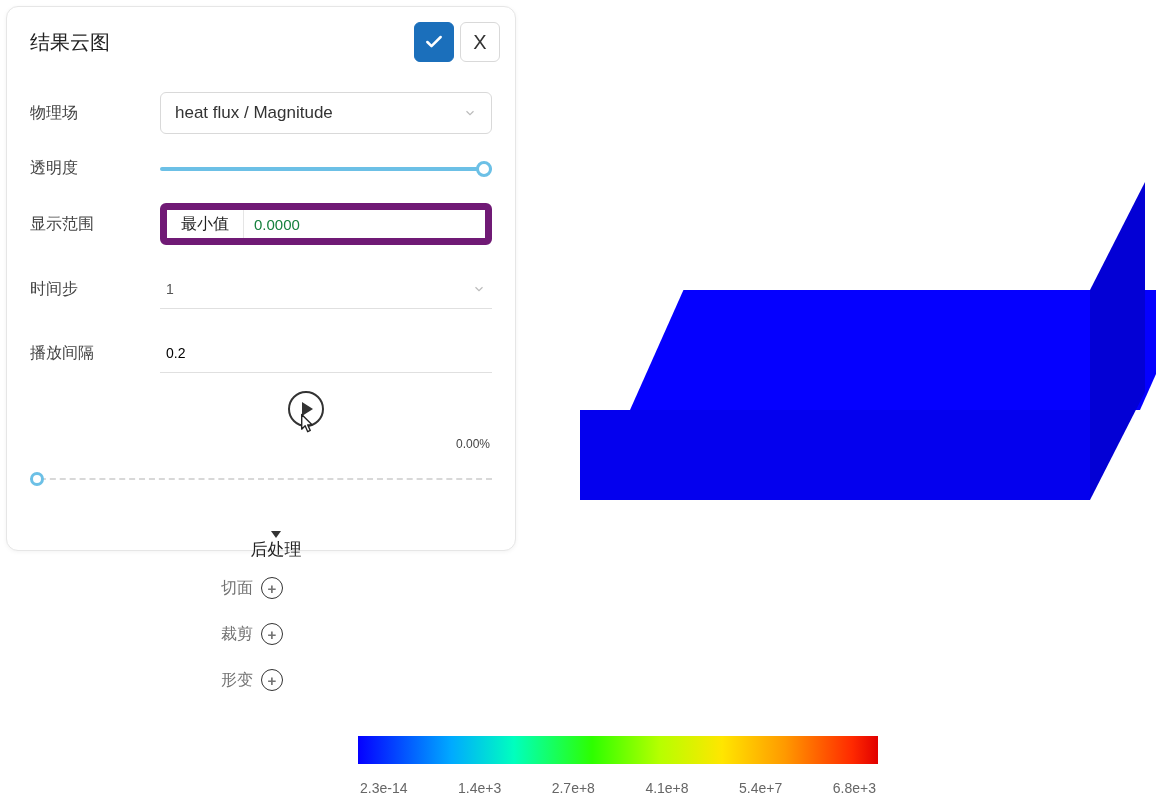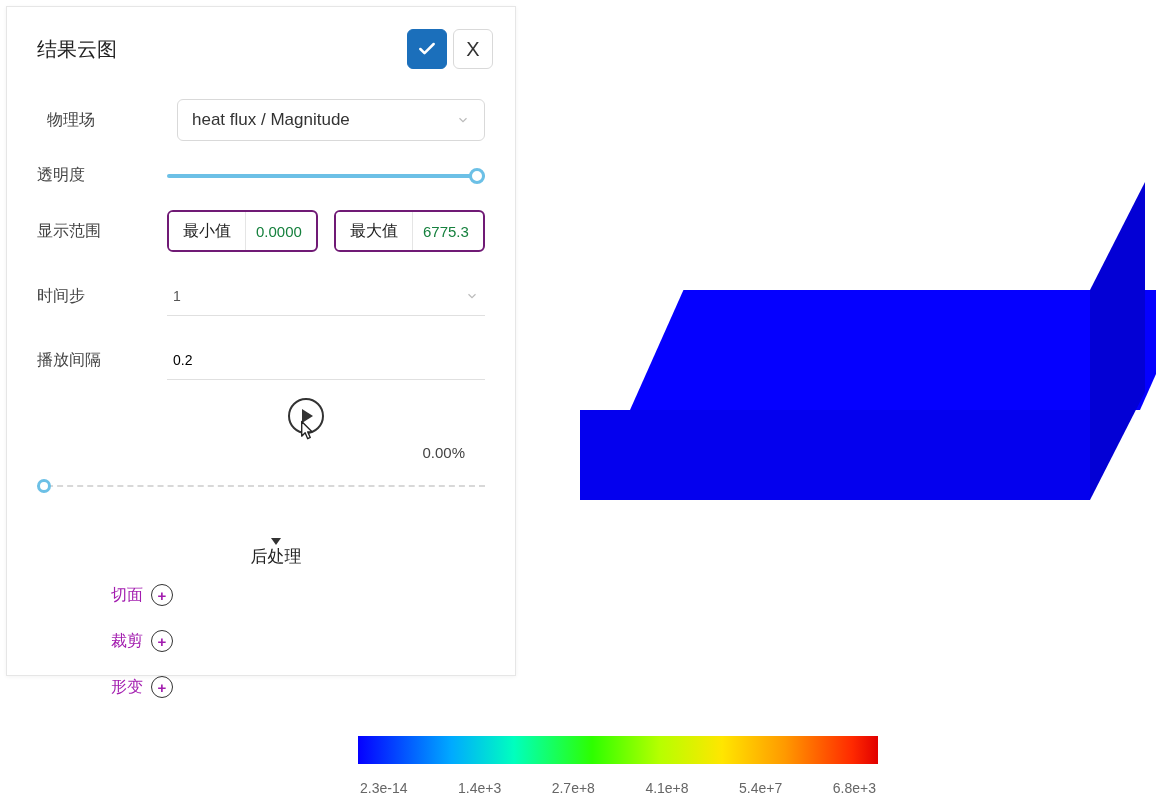--- a/index.html
+++ b/index.html
@@ -1,64 +1,64 @@
 <!DOCTYPE html>
 <html><head>
 <meta charset="utf-8">
 <style>
   * { box-sizing: border-box; }
   body { margin: 0; font-family: -apple-system, "Segoe UI", "PingFang SC", "Microsoft YaHei", sans-serif; font-size: 14px; color: #333; background: #fff; width: 1156px; height: 804px; position: relative; overflow: hidden; }
 
-  .panel { position: absolute; left: 6px; top: 6px; width: 510px; height: 670px; border: 1px solid #e6e6e6; border-radius: 0; background: #fff; box-shadow: 0 1px 4px rgba(0,0,0,0.05); padding: 12px; }
+  .panel { position: absolute; left: 6px; top: 6px; width: 510px; height: 545px; border: 1px solid #e6e6e6; border-radius: 12px; background: #fff; box-shadow: 0 1px 4px rgba(0,0,0,0.05); padding: 5px; }
 
   .panel-header { display: flex; align-items: center; justify-content: space-between; padding: 10px 10px 12px 18px; }
   .panel-title { font-size: 20px; font-weight: 500; color: #222; }
   .panel-actions { display: flex; gap: 6px; }
   .btn { width: 40px; height: 40px; border-radius: 6px; display: flex; align-items: center; justify-content: center; cursor: pointer; font-size: 18px; }
   .btn-confirm { background: #1b6fbb; color: #fff; border: 1px solid #1b6fbb; }
   .btn-close { background: #fff; color: #333; border: 1px solid #d9d9d9; font-size: 20px; font-weight: 500; }
 
   .panel-body { padding: 8px 18px 6px 18px; }
 
   .row { display: flex; align-items: center; margin-top: 24px; }
-  .row.first { margin-top: 10px; margin-left: 10px; }
+  .row.first { margin-top: 10px; }
   .row-label { width: 130px; flex: 0 0 130px; color: #444; font-size: 16px; }
   .row-control { flex: 1; display: flex; align-items: center; gap: 8px; }
 
   .select-box { flex: 1; height: 42px; border: 1px solid #d9d9d9; border-radius: 6px; display: flex; align-items: center; padding: 0 14px; justify-content: space-between; cursor: pointer; background: #fff; text-align: right; }
   .select-text { color: #333; font-size: 17px; }
   .chev { color: #bbb; font-size: 14px; }
   .chev svg { width: 14px; height: 14px; display: block; }
 
   .slider-wrap { flex: 1; position: relative; height: 20px; display: flex; align-items: center; }
   .slider-track { height: 4px; background: #6cc0e6; border-radius: 2px; flex: 1; }
   .slider-thumb { position: absolute; right: 0; width: 16px; height: 16px; border-radius: 50%; background: #fff; border: 3px solid #6cc0e6; cursor: grab; }
 
-  .num-group { display: flex; border: 2px solid #701a75; border-radius: 6px; height: 42px; overflow: hidden; flex: 1; text-align: right; }
+  .num-group { display: flex; border: 7px solid #701a75; border-radius: 6px; height: 42px; overflow: hidden; flex: 1; text-align: right; }
   .num-label { display: flex; align-items: center; padding: 0 14px; color: #222; font-size: 16px; border-right: 1px solid #e5e5e5; background: #fff; }
   .num-input { flex: 1; display: flex; align-items: center; padding: 0 10px; color: #15803d; font-size: 15px; }
 
   .ts-select { flex: 1; height: 40px; border-bottom: 1px solid #e0e0e0; display: flex; align-items: center; justify-content: space-between; padding: 0 6px; cursor: pointer; color: #555; }
   .interval-input { flex: 1; height: 40px; border-bottom: 1px solid #e0e0e0; display: flex; align-items: center; padding: 0 6px; color: #000000; }
 
   .play-row { margin-top: 18px; text-align: center; position: relative; height: 70px; }
   .play-btn { width: 36px; height: 36px; border: 2.5px solid #333; border-radius: 50%; display: inline-flex; align-items: center; justify-content: center; cursor: pointer; margin-left: 90px; position: relative; }
   .play-triangle { width: 0; height: 0; border-left: 11px solid #333; border-top: 7px solid transparent; border-bottom: 7px solid transparent; margin-left: 3px; }
   .cursor-icon { position: absolute; left: 50%; top: 58%; transform: translate(-50%, 0); }
   .cursor-icon svg { width: 22px; height: 24px; }
-  .progress-text { position: absolute; right: 20px; top: 46px; font-size: 15px; color: #444; }
+  .progress-text { position: absolute; right: 2px; top: 46px; font-size: 12px; color: #444; }
 
   .timeline { margin-top: 6px; position: relative; height: 24px; display: flex; align-items: center; }
   .timeline-track { flex: 1; border-top: 2px dashed #d8d8d8; height: 0; }
   .timeline-dot { position: absolute; left: 0; width: 14px; height: 14px; border-radius: 50%; background: #fff; border: 3px solid #6cc0e6; cursor: grab; }
 
   .tree { margin-top: 40px; padding-left: 30px; }
   .tree-head { display: flex; align-items: center; gap: 0; font-size: 17px; color: #222; flex-direction: column; }
   .tri { width: 0; height: 0; border-left: 5px solid transparent; border-right: 5px solid transparent; border-top: 7px solid #333; }
-  .tree-item { display: flex; align-items: center; justify-content: flex-start; padding: 8px 0 8px 44px; margin-top: 8px; font-size: 16px; color: #a21caf; gap: 8px; }
+  .tree-item { display: flex; align-items: center; justify-content: center; padding: 8px 0 8px 44px; margin-top: 8px; font-size: 16px; color: #737373; gap: 8px; }
   .tree-item .add { margin-right: 92px; }
   .add { width: 22px; height: 22px; border: 1.8px solid #333; border-radius: 50%; display: flex; align-items: center; justify-content: center; cursor: pointer; font-size: 15px; font-weight: 700; }
 
   
   .viewport { position: absolute; left: 530px; top: 0; right: 0; bottom: 0; }
   .solid { position: absolute; left: 50px; top: 290px; width: 560px; height: 220px; }
   .solid .top { position: absolute; left: 50px; top: 0; width: 510px; height: 120px; background: #0500ff; transform: skewX(-24deg); transform-origin: bottom left; }
   .solid .front { position: absolute; left: 0; top: 120px; width: 510px; height: 90px; background: #0400ee; }
   .solid .side { position: absolute; left: 510px; top: 0; width: 55px; height: 210px; background: #0300d5; transform: skewY(-63deg); transform-origin: top left; }
 
@@ -111,24 +111,20 @@
         </div>
       </div>
     </div>
 
     <div class="row">
       <div class="row-label">显示范围</div>
       <div class="row-control" style="gap:16px;">
         <div class="num-group">
           <div class="num-label">最小值</div>
           <div class="num-input">0.0000</div>
-        </div>
-        <div class="num-group">
-          <div class="num-label">最大值</div>
-          <div class="num-input">6775.3</div>
         </div>
       </div>
     </div>
 
     <div class="row">
       <div class="row-label">时间步</div>
       <div class="row-control">
         <div class="ts-select">
           <span>1</span>
           <span class="chev">

